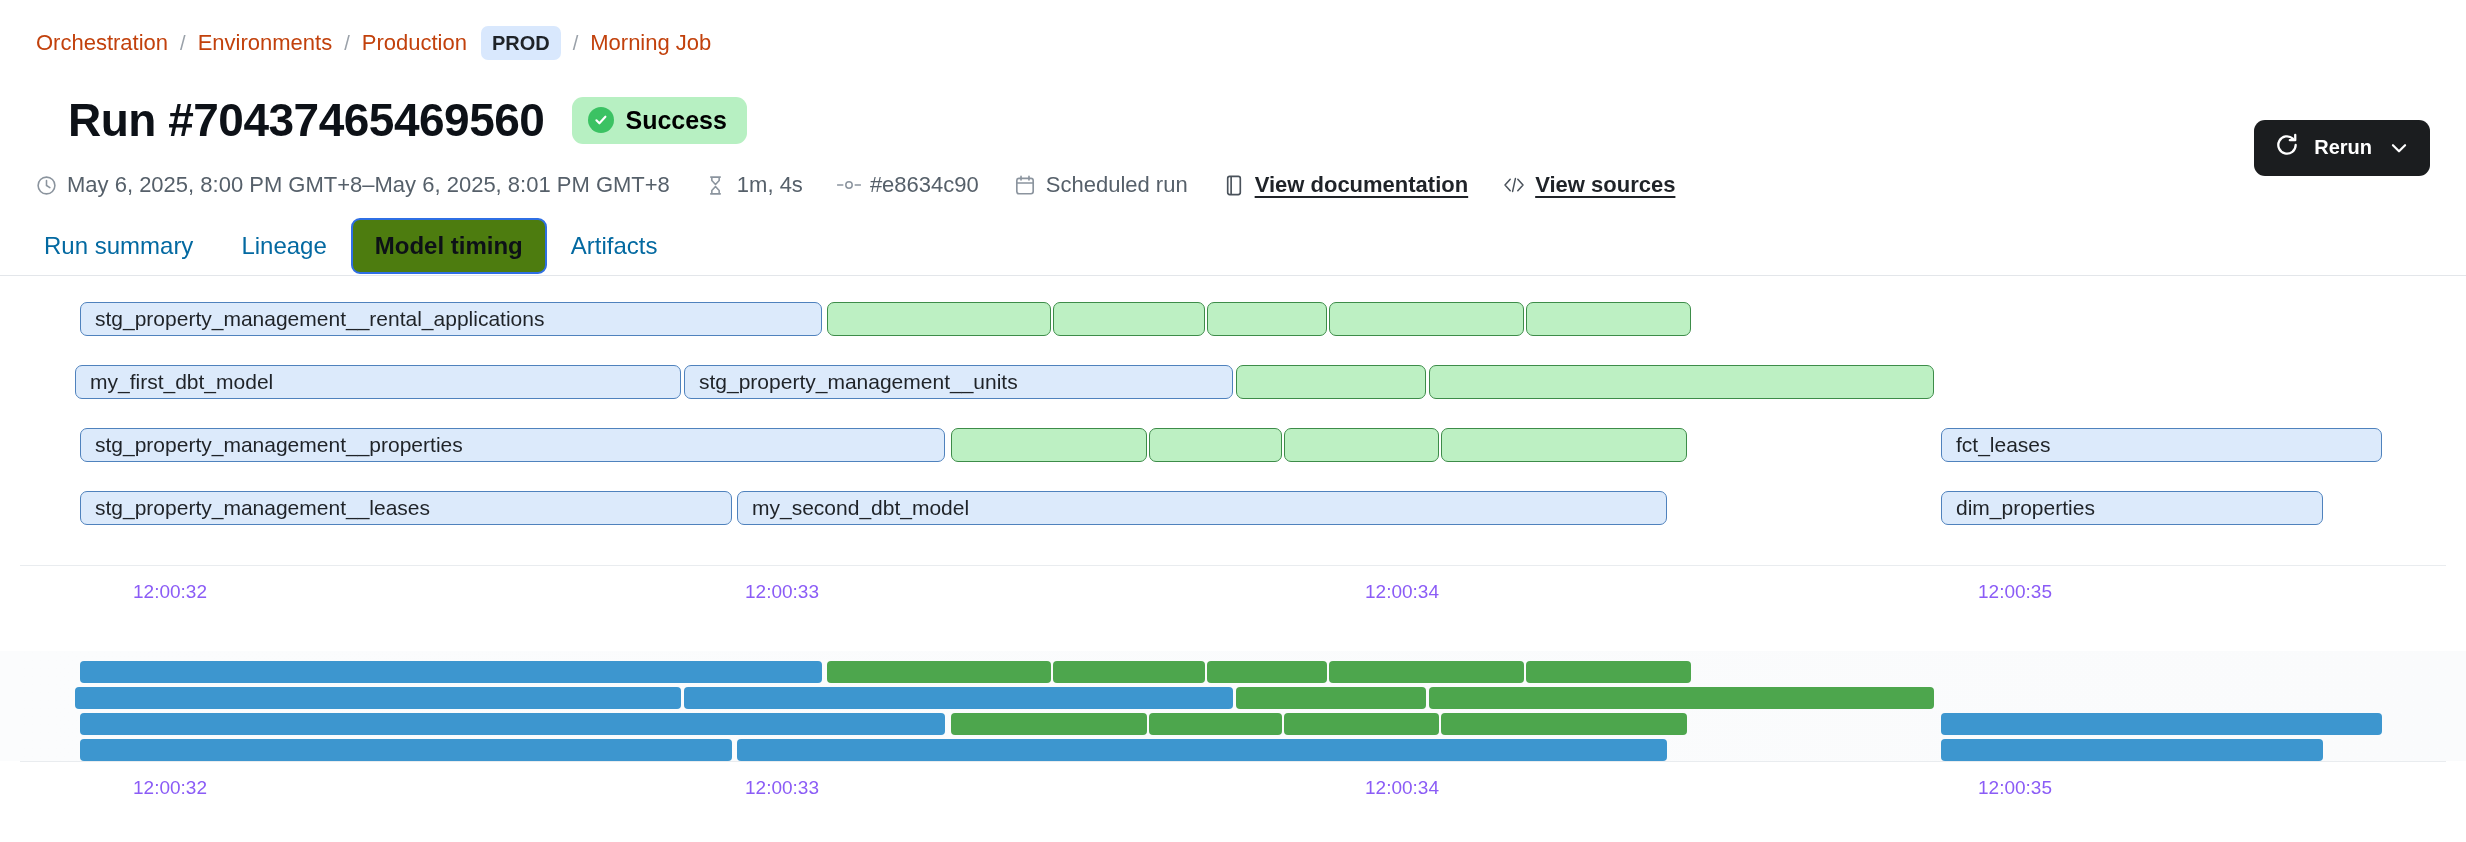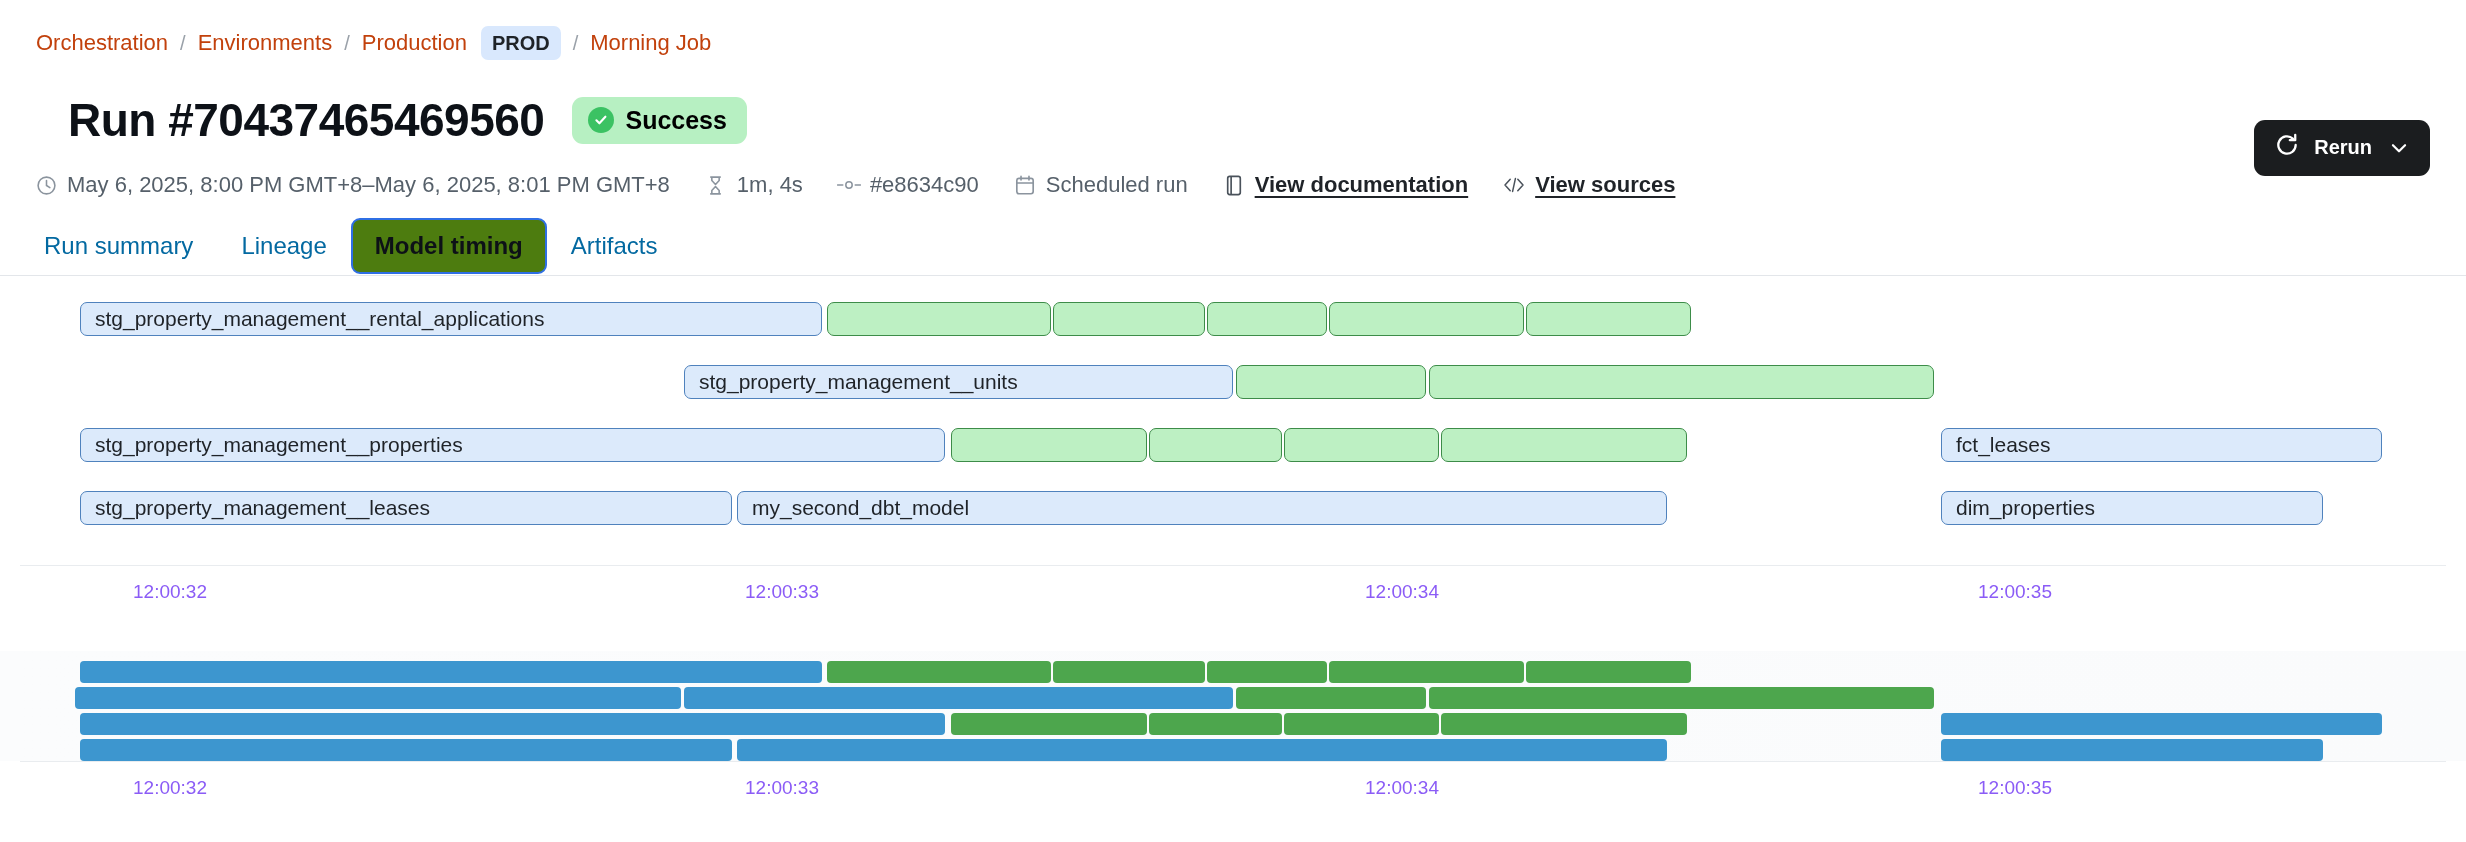--- a/index.html
+++ b/index.html
@@ -237,20 +237,23 @@
           <div class="seg blue" style="left: 80px; width: 742px;">
             <span class="lbl">stg_property_management__rental_applications</span>
           </div>
           <div class="seg green" style="left: 827px; width: 224px;"></div>
           <div class="seg green" style="left: 1053px; width: 152px;"></div>
           <div class="seg green" style="left: 1207px; width: 120px;"></div>
           <div class="seg green" style="left: 1329px; width: 195px;"></div>
           <div class="seg green" style="left: 1526px; width: 165px;"></div>
         </div>
         <div class="grow" style="top: 65px;">
+          <div class="seg blue" style="left: 75px; width: 606px;">
+            <span class="lbl">my_first_dbt_model</span>
+          </div>
           <div class="seg blue" style="left: 684px; width: 549px;">
             <span class="lbl">stg_property_management__units</span>
           </div>
           <div class="seg green" style="left: 1236px; width: 190px;"></div>
           <div class="seg green" style="left: 1429px; width: 505px;"></div>
         </div>
         <div class="grow" style="top: 128px;">
           <div class="seg blue" style="left: 80px; width: 865px;">
             <span class="lbl">stg_property_management__properties</span>
           </div>

